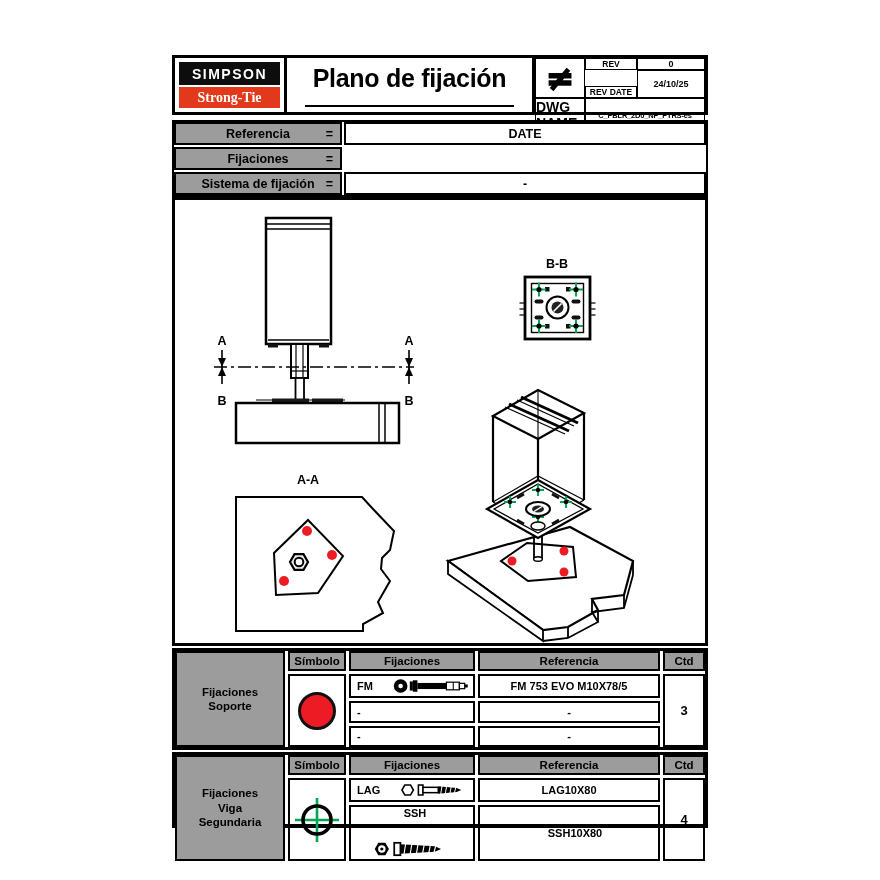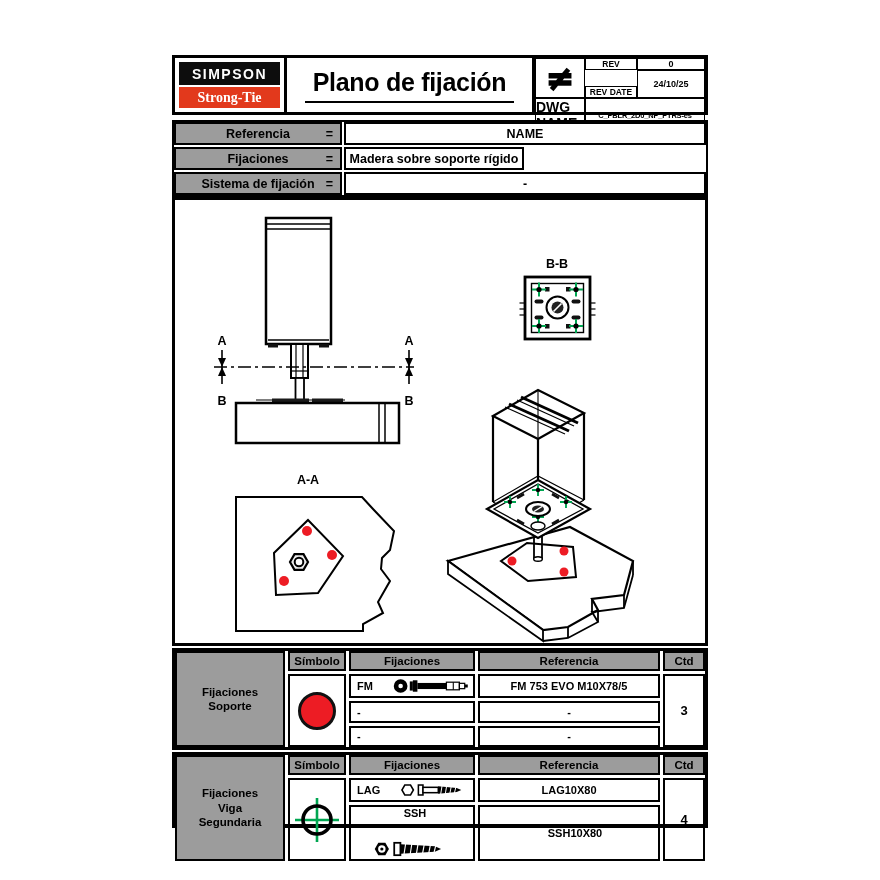--- a/index.html
+++ b/index.html
@@ -7,21 +7,21 @@
   .page{position:absolute;inset:0;background:#fff;}
   .doc{position:absolute;left:172px;top:55px;width:536px;height:775px;}
   .sec{position:absolute;left:0;width:536px;box-sizing:border-box;background:#fff;}
 
   
   .titleblock{top:0;height:60px;border:3px solid #000;display:flex;}
   .logo-cell{width:112px;border-right:3px solid #000;box-sizing:border-box;padding:3px 4px;display:flex;flex-direction:column;justify-content:center;gap:2px;}
   .logo-black{background:#0d0d0d;color:#ffffff;font-weight:bold;font-size:14px;letter-spacing:1.5px;text-align:center;padding:4px 0 3px;}
   .logo-red{background:#e2391c;color:#fff;font-family:"Liberation Serif",serif;font-weight:bold;font-size:14px;text-align:center;padding:3px 0 2px;}
   .title-cell{flex:1;display:flex;align-items:center;justify-content:center;border-right:3px solid #000;}
-  .title-text{font-size:25px;font-weight:bold;letter-spacing:-0.3px;border-bottom:2.5px solid #000;padding:0 8px 4px;white-space:nowrap;}
+  .title-text{font-size:25px;font-weight:bold;letter-spacing:-0.3px;border-bottom:2.5px solid #000;padding:0 8px 12px;white-space:nowrap;}
   .rev-grid{width:170px;display:grid;grid-template-columns:50px 52px 1fr;grid-template-rows:1fr 1fr 1fr;}
   .rev-grid>div{border:1.5px solid #000;display:flex;align-items:center;justify-content:center;font-weight:bold;}
   .neq-cell{grid-column:1;grid-row:1/3;font-family:"DejaVu Sans",sans-serif;font-size:34px;-webkit-text-stroke:1.6px #000;line-height:1;}
   .dwg-label{grid-column:1;grid-row:3;font-size:14px;}
   .rg-label{font-size:8.5px;}
   .rg-value{font-size:9px;}
   .dwg-value{grid-column:2/4;grid-row:3;font-size:7.5px;letter-spacing:-0.2px;}
 
   
   .infotable{top:65px;height:77px;border:2.5px solid #000;display:grid;grid-template-columns:168px 1fr 1fr;grid-auto-rows:1fr;gap:2px;}
@@ -71,26 +71,25 @@
       <div class="dwg-label">DWG NAME</div>
       <div class="dwg-value">C_PBLR_2D0_NP_PTRS-es</div>
     </div>
   </div>
 
   <div class="sec infotable">
     <div class="ilabel" style="grid-row:1;grid-column:1;">
       <span>Referencia</span>
       <span class="eq">=</span>
     </div>
-    <div class="span2" style="grid-row:1;">NAME</div>
+    <div class="span2" style="grid-row:1;">DATE</div>
     <div class="ilabel" style="grid-row:2;grid-column:1;">
       <span>Fijaciones</span>
       <span class="eq">=</span>
     </div>
-    <div style="grid-row:2;grid-column:2;">Madera sobre soporte rígido</div>
     <div class="ilabel" style="grid-row:3;grid-column:1;">
       <span>Sistema de fijación</span>
       <span class="eq">=</span>
     </div>
     <div class="span2" style="grid-row:3;">-</div>
   </div>
 
   <div class="sec drawing">
     <svg viewBox="175 200 530 443" preserveAspectRatio="none">
 

